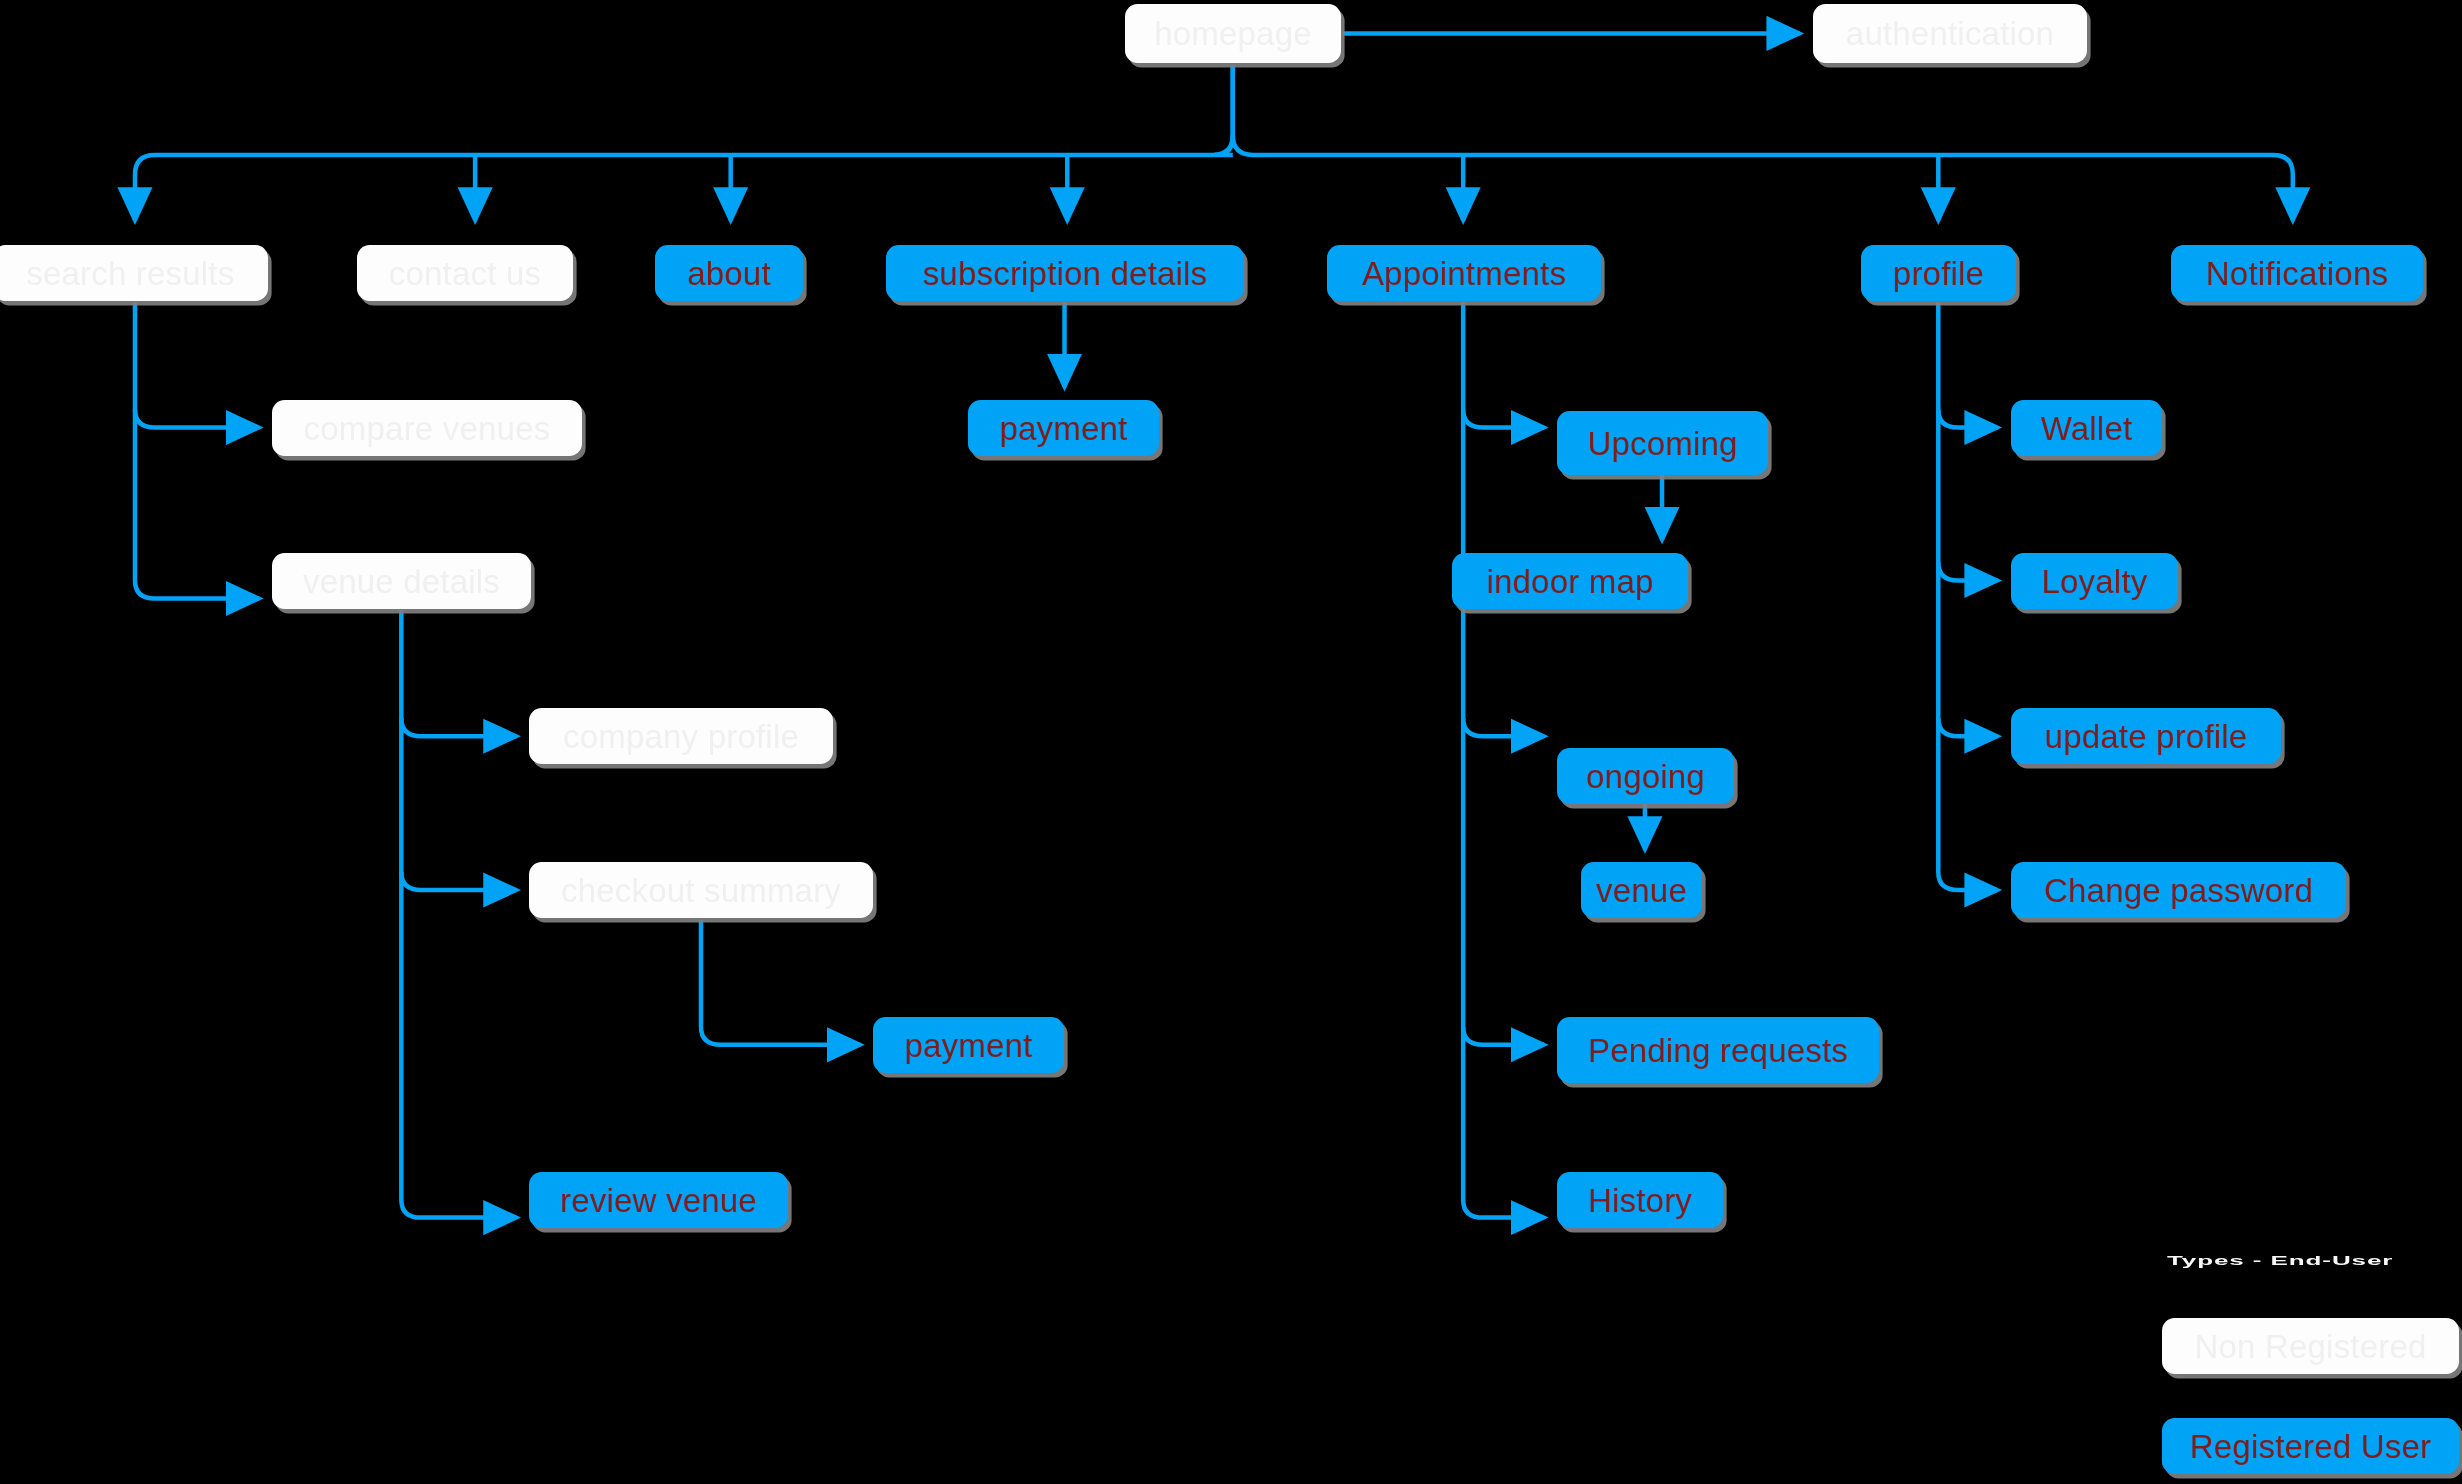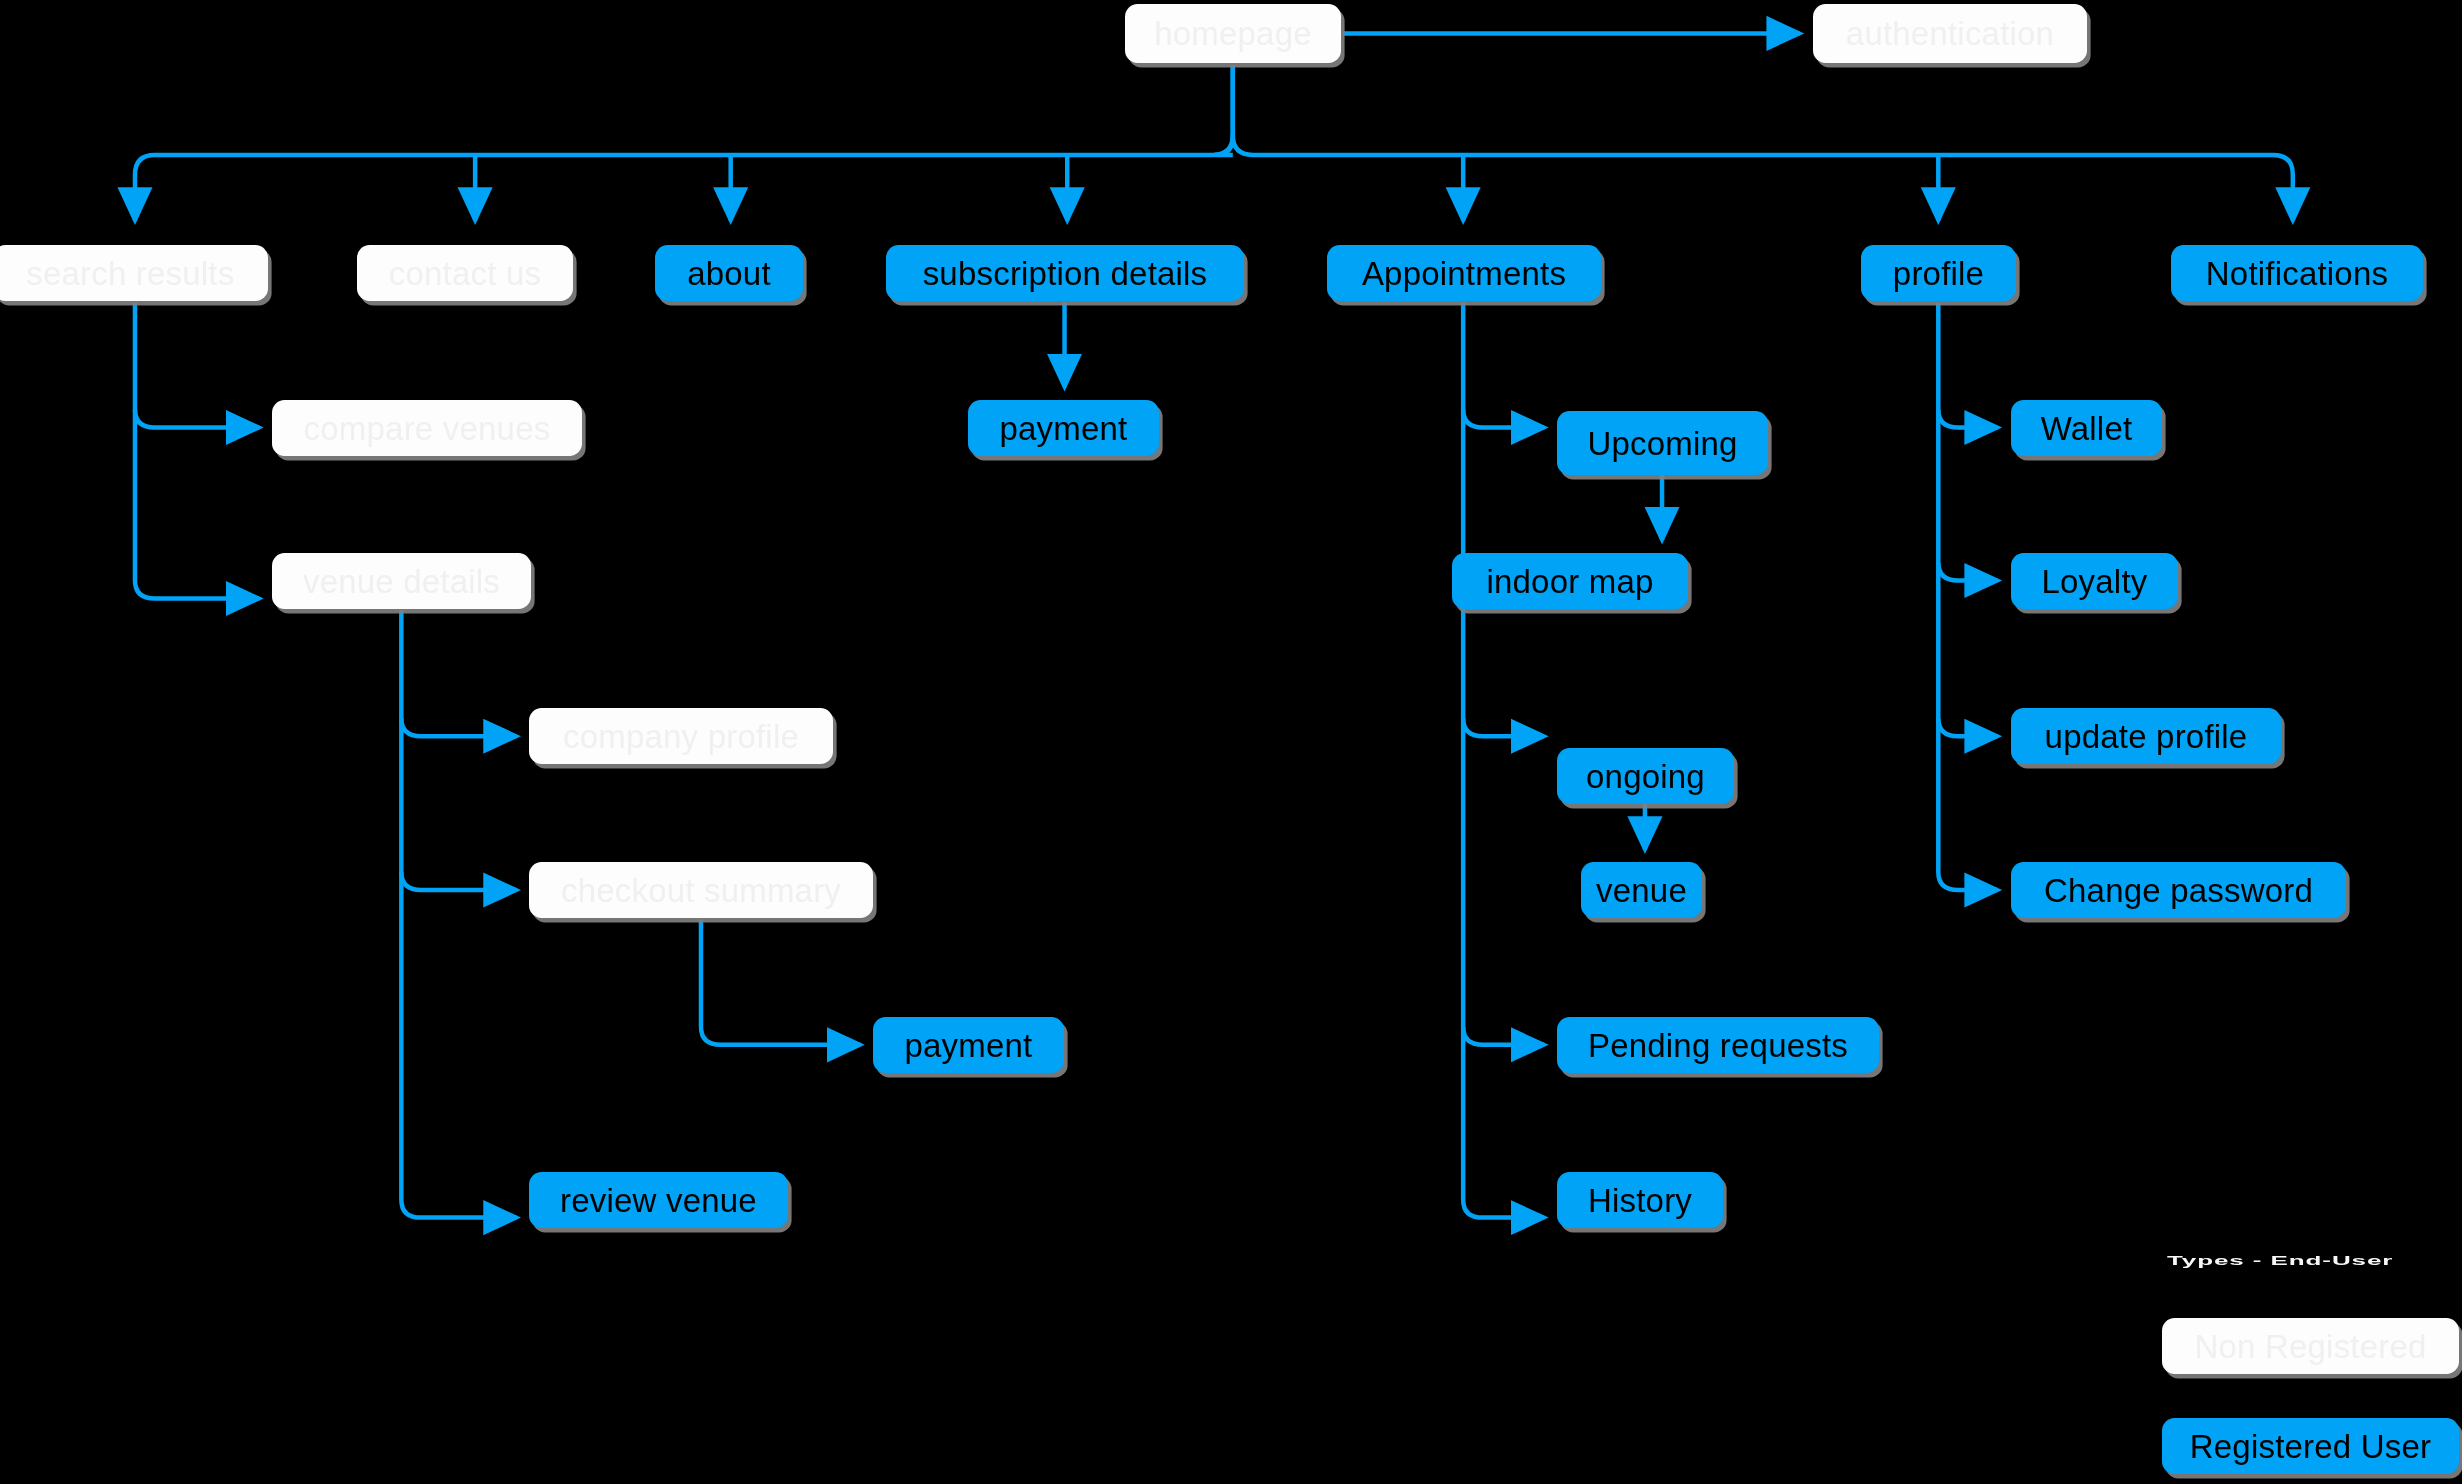--- a/index.html
+++ b/index.html
@@ -15,21 +15,21 @@
     box-sizing:border-box;
     display:flex;align-items:center;justify-content:center;
     border-radius:12.6px;
     white-space:nowrap;
     letter-spacing:0.2px;
     line-height:1;
     box-shadow:3.6px 4.5px 0 0 rgba(128,128,128,.92);
   }
   .node.blue{
     background:#00a3f5;
-    color:#000000;
+    color:#7f1d1d;
     font-size:33px;
   }
   .node.white{
     background:#fdfdfd;
     color:#f0f0f0;
     font-size:33px;
   }
 
   
   #legend{position:absolute;}
@@ -113,21 +113,21 @@
       <div class="node white" style="left: 272px; top: 553px; width: 259px; height: 56px;">venue details</div>
       <div class="node blue" style="left: 968px; top: 400px; width: 191px; height: 56px;">payment</div>
       <div class="node white" style="left: 529px; top: 708px; width: 304px; height: 56px;">company profile</div>
       <div class="node white" style="left: 529px; top: 862px; width: 344px; height: 56px;">checkout summary</div>
       <div class="node blue" style="left: 873px; top: 1017px; width: 191px; height: 56px;">payment</div>
       <div class="node blue" style="left: 529px; top: 1172px; width: 259px; height: 56px;">review venue</div>
       <div class="node blue" style="left: 1557px; top: 400px; width: 211px; height: 64px; margin-top: 11px;">Upcoming</div>
       <div class="node blue" style="left: 1452px; top: 553px; width: 236px; height: 56px;">indoor map</div>
       <div class="node blue" style="left: 1557px; top: 708px; width: 177px; height: 56px; margin-top: 40px;">ongoing</div>
       <div class="node blue" style="left: 1581px; top: 862px; width: 121px; height: 56px;">venue</div>
-      <div class="node blue" style="left: 1557px; top: 1017px; width: 322px; height: 56px;">Pending requests</div>
+      <div class="node blue" style="left: 1557px; top: 1017px; width: 322px; height: 66px;">Pending requests</div>
       <div class="node blue" style="left: 1557px; top: 1172px; width: 166px; height: 56px;">History</div>
       <div class="node blue" style="left: 2011px; top: 400px; width: 151px; height: 56px;">Wallet</div>
       <div class="node blue" style="left: 2011px; top: 553px; width: 167px; height: 56px;">Loyalty</div>
       <div class="node blue" style="left: 2011px; top: 708px; width: 270px; height: 56px;">update profile</div>
       <div class="node blue" style="left: 2011px; top: 862px; width: 335px; height: 56px;">Change password</div>
     </div>
 
   <div id="legend">
     <div class="legend-title" style="left:2167px;top:1254px;">Types - End-User</div>
     <div class="node white" style="left:2162px;top:1318px;width:297px;height:56px;">Non Registered</div>

